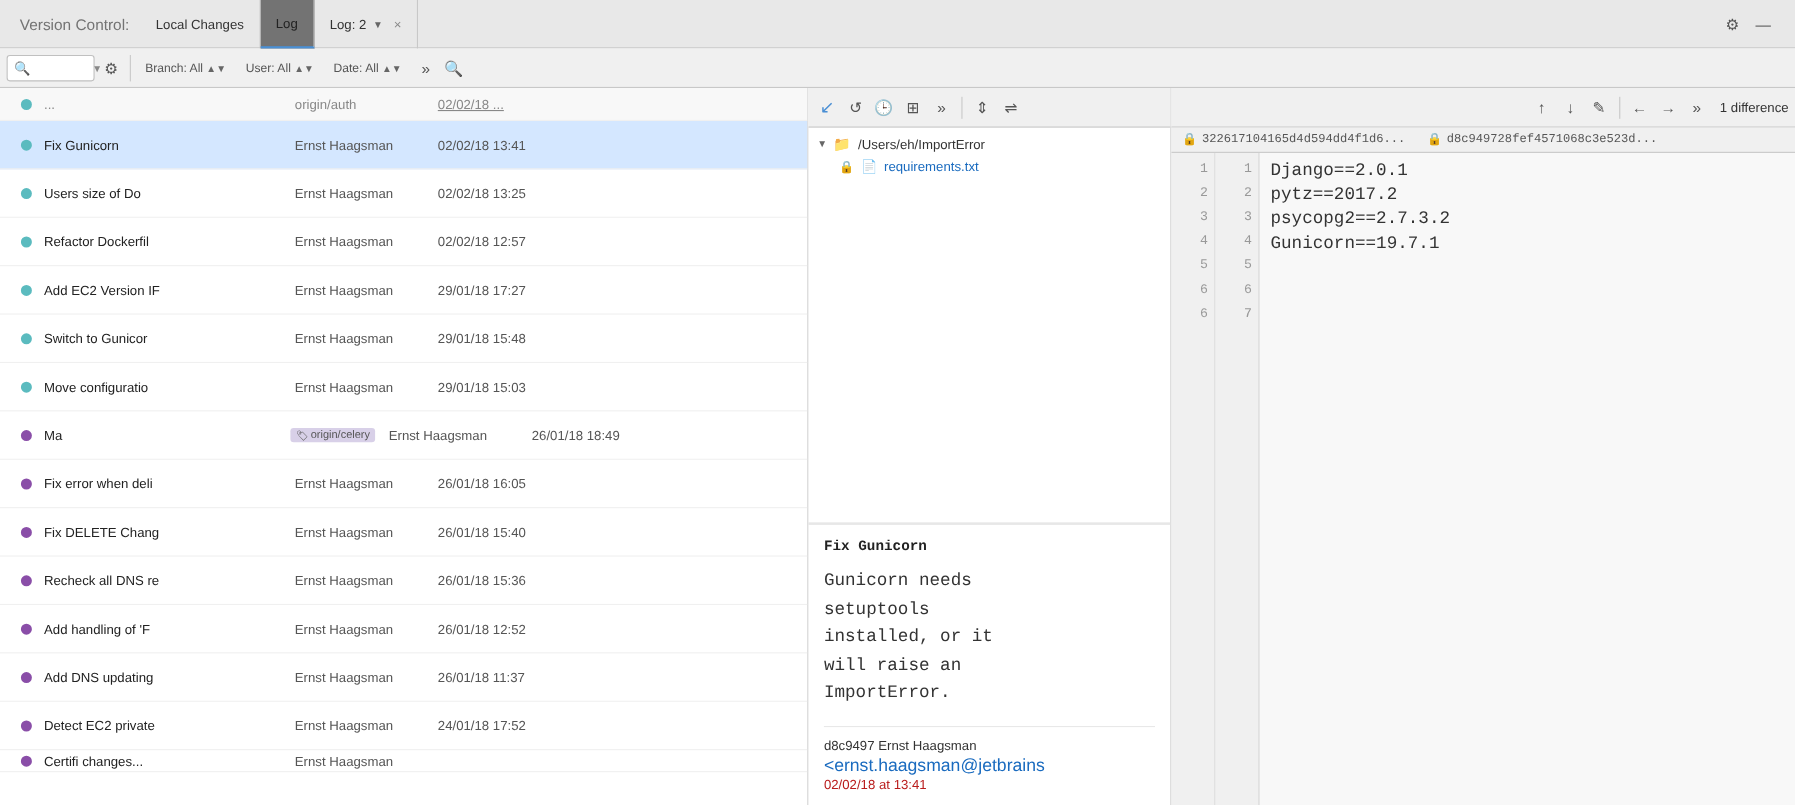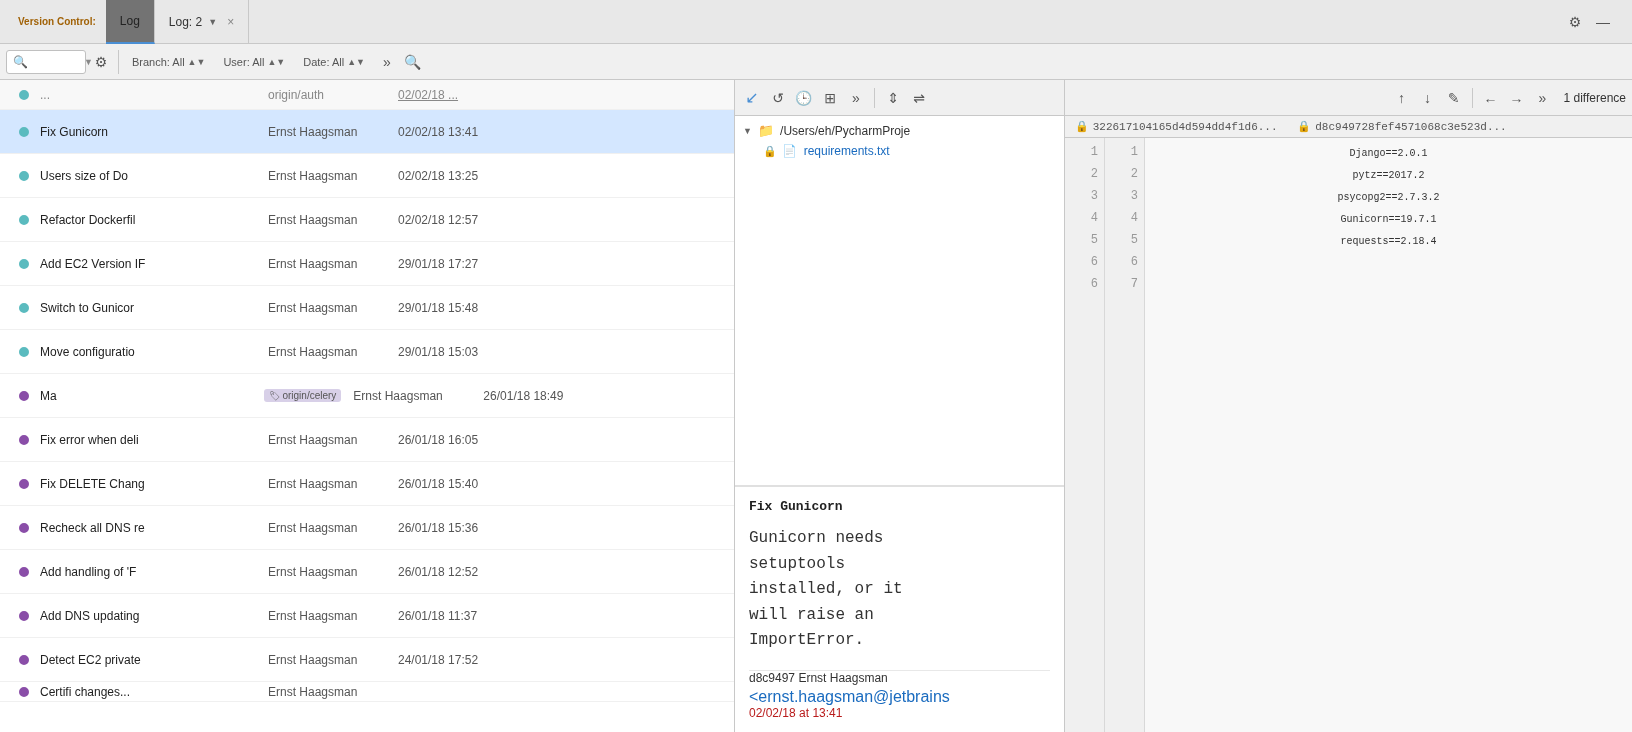--- a/index.html
+++ b/index.html
@@ -17,24 +17,24 @@
     .tab-bar {
       display: flex;
       align-items: center;
       background: #e8e8e8;
       border-bottom: 1px solid #c8c8c8;
       height: 44px;
       padding: 0 8px;
       gap: 0;
     }
     .tab-bar-label {
-      font-size: 10px;
-      color: #a16207;
+      font-size: 14px;
+      color: #737373;
       padding: 0 10px;
-      font-weight: 700;
+      font-weight: 400;
     }
     .tab {
       display: flex;
       align-items: center;
       height: 44px;
       padding: 0 14px;
       cursor: pointer;
       font-size: 12px;
       color: #333;
       border-right: 1px solid #c8c8c8;
@@ -285,20 +285,21 @@
     }
     .commit-body {
       font-family: 'Courier New', monospace;
       font-size: 16px;
       color: #333;
       line-height: 1.6;
       white-space: pre;
     }
     .commit-meta {
       margin-top: 16px;
+      padding-top: 10px;
       border-top: 1px solid #e8e8e8;
     }
     .commit-hash-line {
       font-size: 12px;
       color: #333;
       margin-bottom: 3px;
     }
     .commit-email {
       color: #1a6bbf;
       font-size: 16px;
@@ -355,26 +356,25 @@
     }
 
     .diff-lines {
       flex: 1;
       display: flex;
       flex-direction: column;
       padding: 4px 0;
     }
     .diff-line {
       font-family: 'Courier New', monospace;
-      font-size: 10px;
+      font-size: 16px;
       padding: 1px 10px;
       height: 22px;
       line-height: 22px;
       white-space: nowrap;
-      text-align: center;
     }
     .diff-line.added { background: #e6ffed; }
     .diff-line.normal { background: transparent; }
 
     .diff-difference-label {
       font-size: 12px;
       color: #333;
       white-space: nowrap;
     }
 
@@ -383,20 +383,23 @@
     ::-webkit-scrollbar-track { background: #f0f0f0; }
     ::-webkit-scrollbar-thumb { background: #c0c0c0; border-radius: 3px; }
 
     .chevron { font-size: 9px; color: #666; }
   </style>
 </head>
 <body>
 
 <div class="tab-bar">
   <span class="tab-bar-label">Version Control:</span>
+  <div class="tab">
+    <span>Local Changes</span>
+  </div>
   <div class="tab active">
     <span>Log</span>
   </div>
   <div class="tab">
     <span>Log: 2</span>
     <span class="chevron">▼</span>
     <span style="margin-left:4px;color:#888;">×</span>
   </div>
   <div class="tab-spacer"></div>
   <div class="tab-bar-icons">
@@ -617,21 +620,21 @@
         <div class="icon-btn">»</div>
         <div class="separator"></div>
         <div class="icon-btn">⇕</div>
         <div class="icon-btn">⇌</div>
       </div>
 
       <div class="file-tree">
         <div class="file-tree-item" style="padding-left: 8px;">
           <span class="triangle">▼</span>
           <span style="font-size:13px;color:#b8860b;">📁</span>
-          <span class="folder-name">/Users/eh/PycharmProje</span>
+          <span class="folder-name">/Users/eh/ImportError</span>
         </div>
         <div class="file-tree-item" style="padding-left: 28px;">
           <span style="color:#aaa;font-size:11px;">🔒</span>
           <span style="font-size:12px;color:#6890d0;">📄</span>
           <span class="file-name">requirements.txt</span>
         </div>
       </div>
 
       <div class="commit-message-panel">
         <div class="commit-title">Fix Gunicorn</div>
@@ -696,20 +699,19 @@
           <div class="line-num">5</div>
           <div class="line-num">6</div>
           <div class="line-num">7</div>
         </div>
 
         <div class="diff-lines">
           <div class="diff-line normal">Django==2.0.1</div>
           <div class="diff-line normal">pytz==2017.2</div>
           <div class="diff-line normal">psycopg2==2.7.3.2</div>
           <div class="diff-line normal">Gunicorn==19.7.1</div>
-          <div class="diff-line normal">requests==2.18.4</div>
           <div class="diff-line normal"></div>
         </div>
       </div>
     </div>
 
   </div>
 </div>
 
 </body></html>

